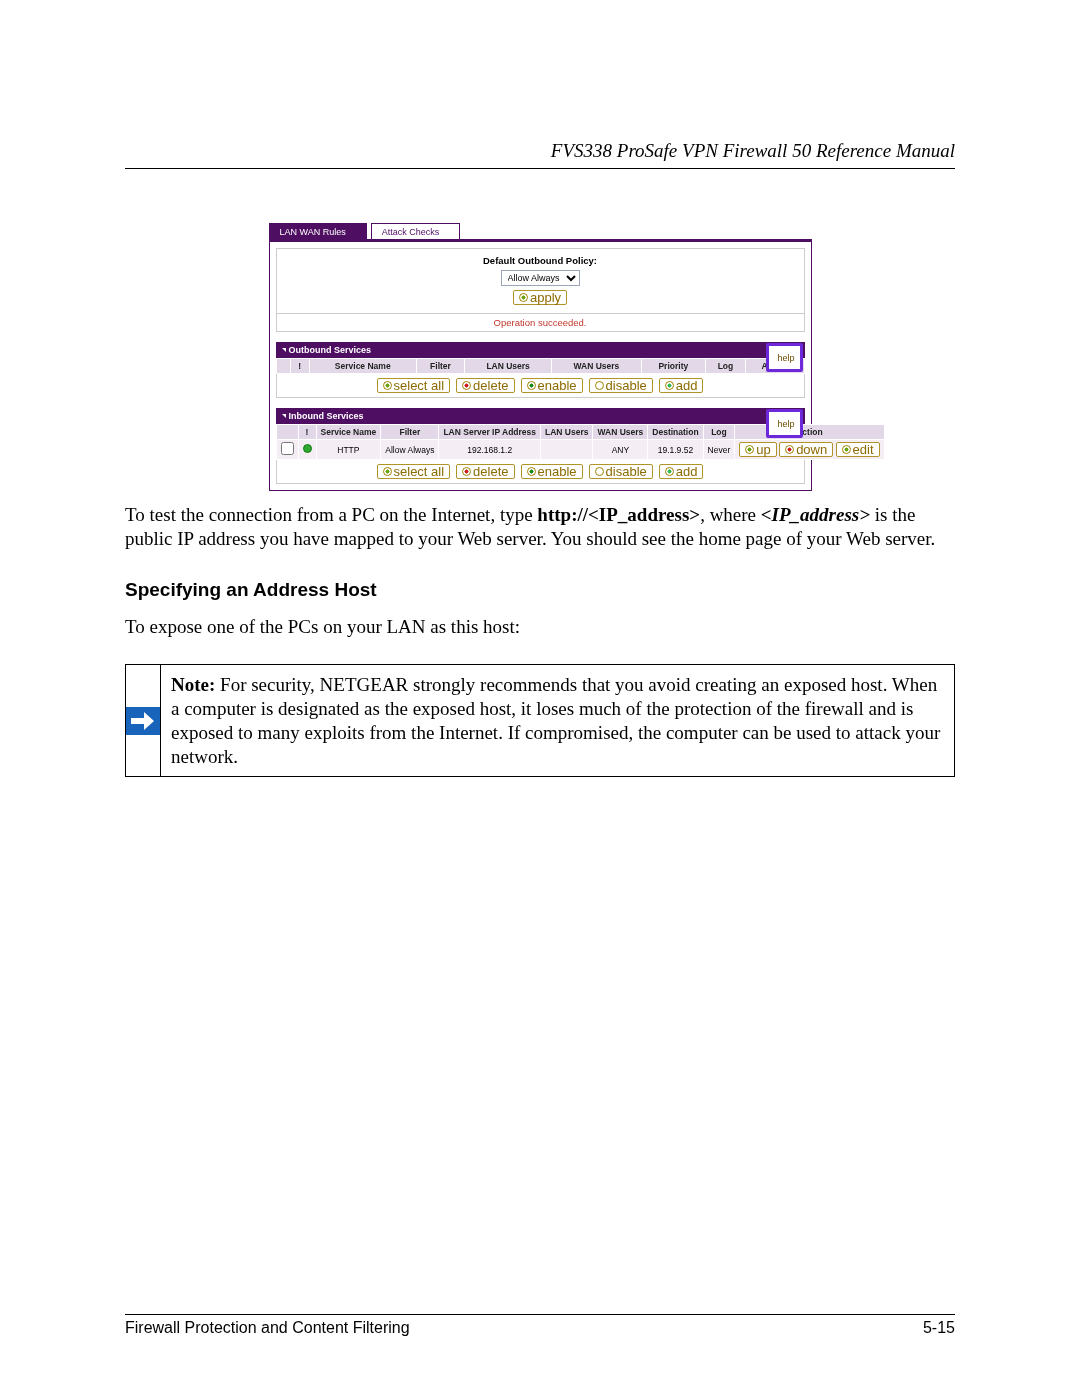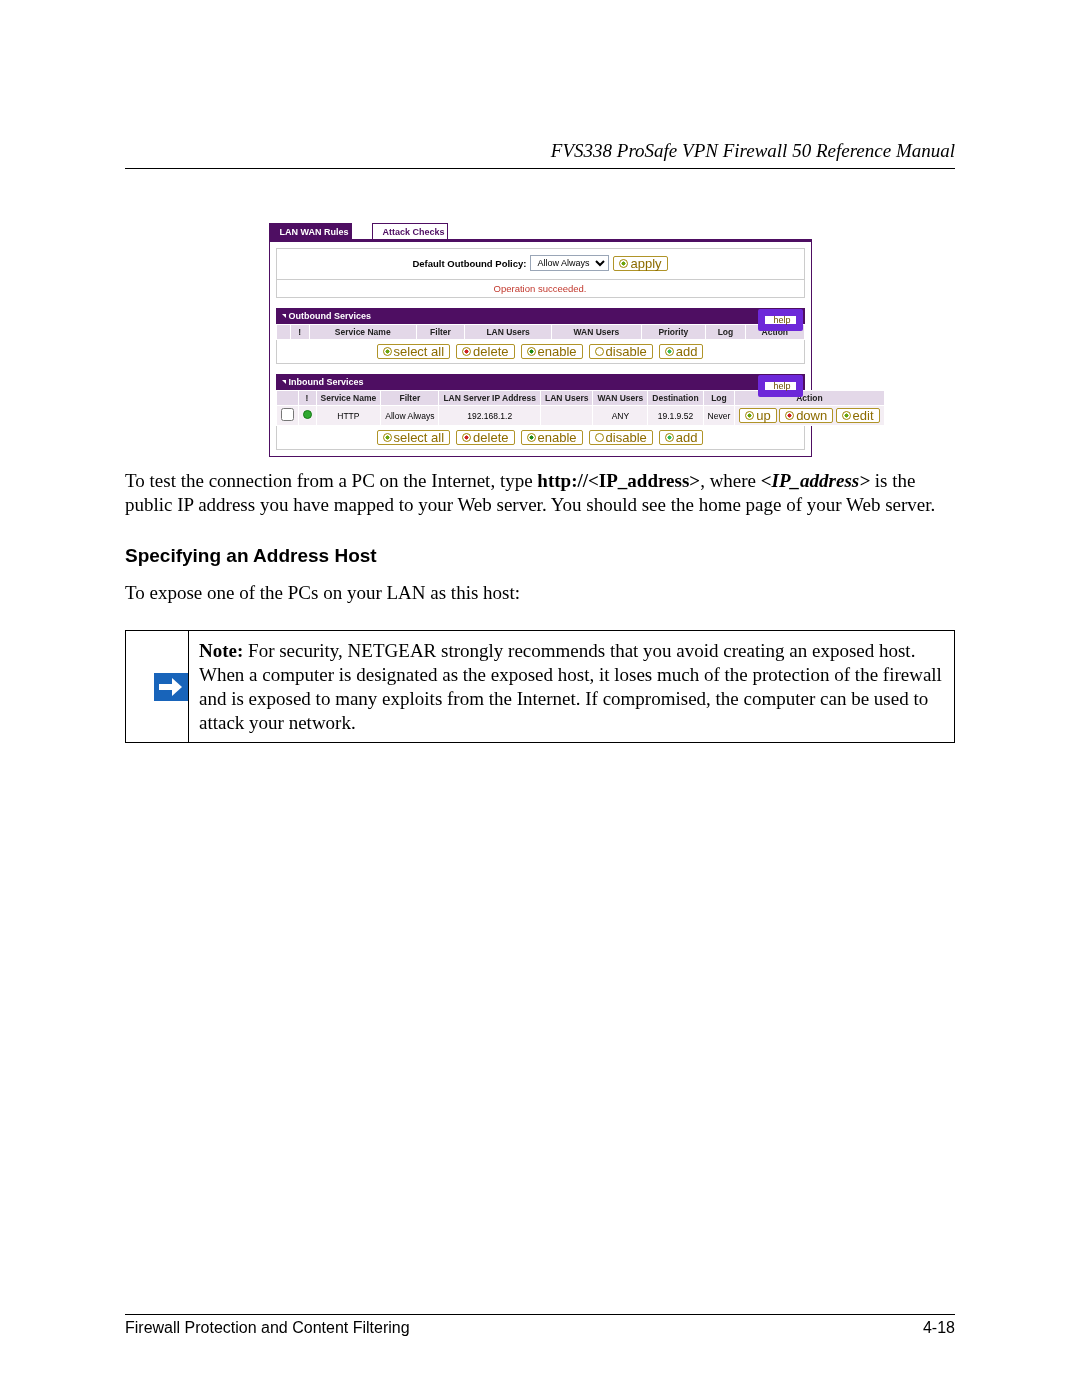--- a/index.html
+++ b/index.html
@@ -35,42 +35,43 @@
     font-family: Verdana, Arial, sans-serif;
     font-size: 9px;
     background: #fff;
   }
   .panel * { box-sizing: border-box; }
   .tabs {
     display: flex;
   }
   .tab {
     border: 1px solid #4e0e62;
-    padding: 3px 2px 2px 10px;
-    font-weight: bold;
-    margin-right: 20px;
+    padding: 3px 20px 2px 10px;
+    font-weight: normal;
+    margin-right: 4px;
     border-bottom: none;
     color: #4e0e62;
   }
   .tab.active {
     background: #4e0e62;
     color: #fff;
   }
   .panel-body {
     border: 1px solid #4e0e62;
     border-top: 3px solid #4e0e62;
     padding: 6px;
   }
   .policy-row {
     display: flex;
     justify-content: center;
     align-items: center;
     gap: 4px;
     padding: 6px 0 8px 0;
     border: 1px solid #ccc;
+    flex-direction: column;
   }
   .policy-row label { font-weight: bold; font-size: 9.5px; }
   .sel {
     border: 1px solid #9aa6b7;
     background: #fff;
     font-size: 9px;
     padding: 1px 2px;
     height: 16px;
   }
   .btn {
@@ -117,23 +118,23 @@
     display: flex;
     align-items: center;
     position: relative;
   }
   .svc-header .help-chip {
     position: absolute;
     right: 2px;
     top: 1px;
     background: #fff;
     color: #6b4d00;
-    border: 7px solid #6d28d9;
+    border: 3px solid #6d28d9;
     padding: 0 5px;
-    height: 22px;
+    height: 29px;
     display: inline-flex;
     align-items: center;
     gap: 3px;
     border-radius: 2px;
     font-weight: normal;
   }
   .svc-header .caret {
     display:inline-block; width:0;height:0;border-top:4px solid #fff;border-left:4px solid transparent; margin-right:3px;
   }
   table.svc {
@@ -191,21 +192,20 @@
   }
 
   ol.steps { margin: 4px 0 0 0; padding-left: 22px; }
   ol.steps li { margin: 2px 0; }
   ol.steps li::marker { font-weight: bold; }
 
   .note-box {
     display: flex;
     border: 1px solid #000;
     margin-top: 26px;
-    padding-left: 28px;
   }
   .note-icon-cell {
     width: 58px;
     display: flex;
     align-items: center;
     justify-content: center;
     border-right: 1px solid #000;
   }
   .arrow-icon {
     width: 34px; height: 28px;
@@ -413,17 +413,17 @@
       <span class="arrow-icon"></span>
     </div>
     <div class="note-body">
       <b>Note:</b><span> For security, NETGEAR strongly recommends that you avoid creating an exposed host. When a computer is designated as the exposed host, it loses much of the protection of the firewall and is exposed to many exploits from the Internet. If compromised, the computer can be used to attack your network.</span>
     </div>
   </div>
 
   <div class="doc-footer">
     <div class="rule">
       <span>Firewall Protection and Content Filtering</span>
-      <span>4-18</span>
+      <span>5-15</span>
     </div>
   </div>
 
 </div>
 
 </body></html>

